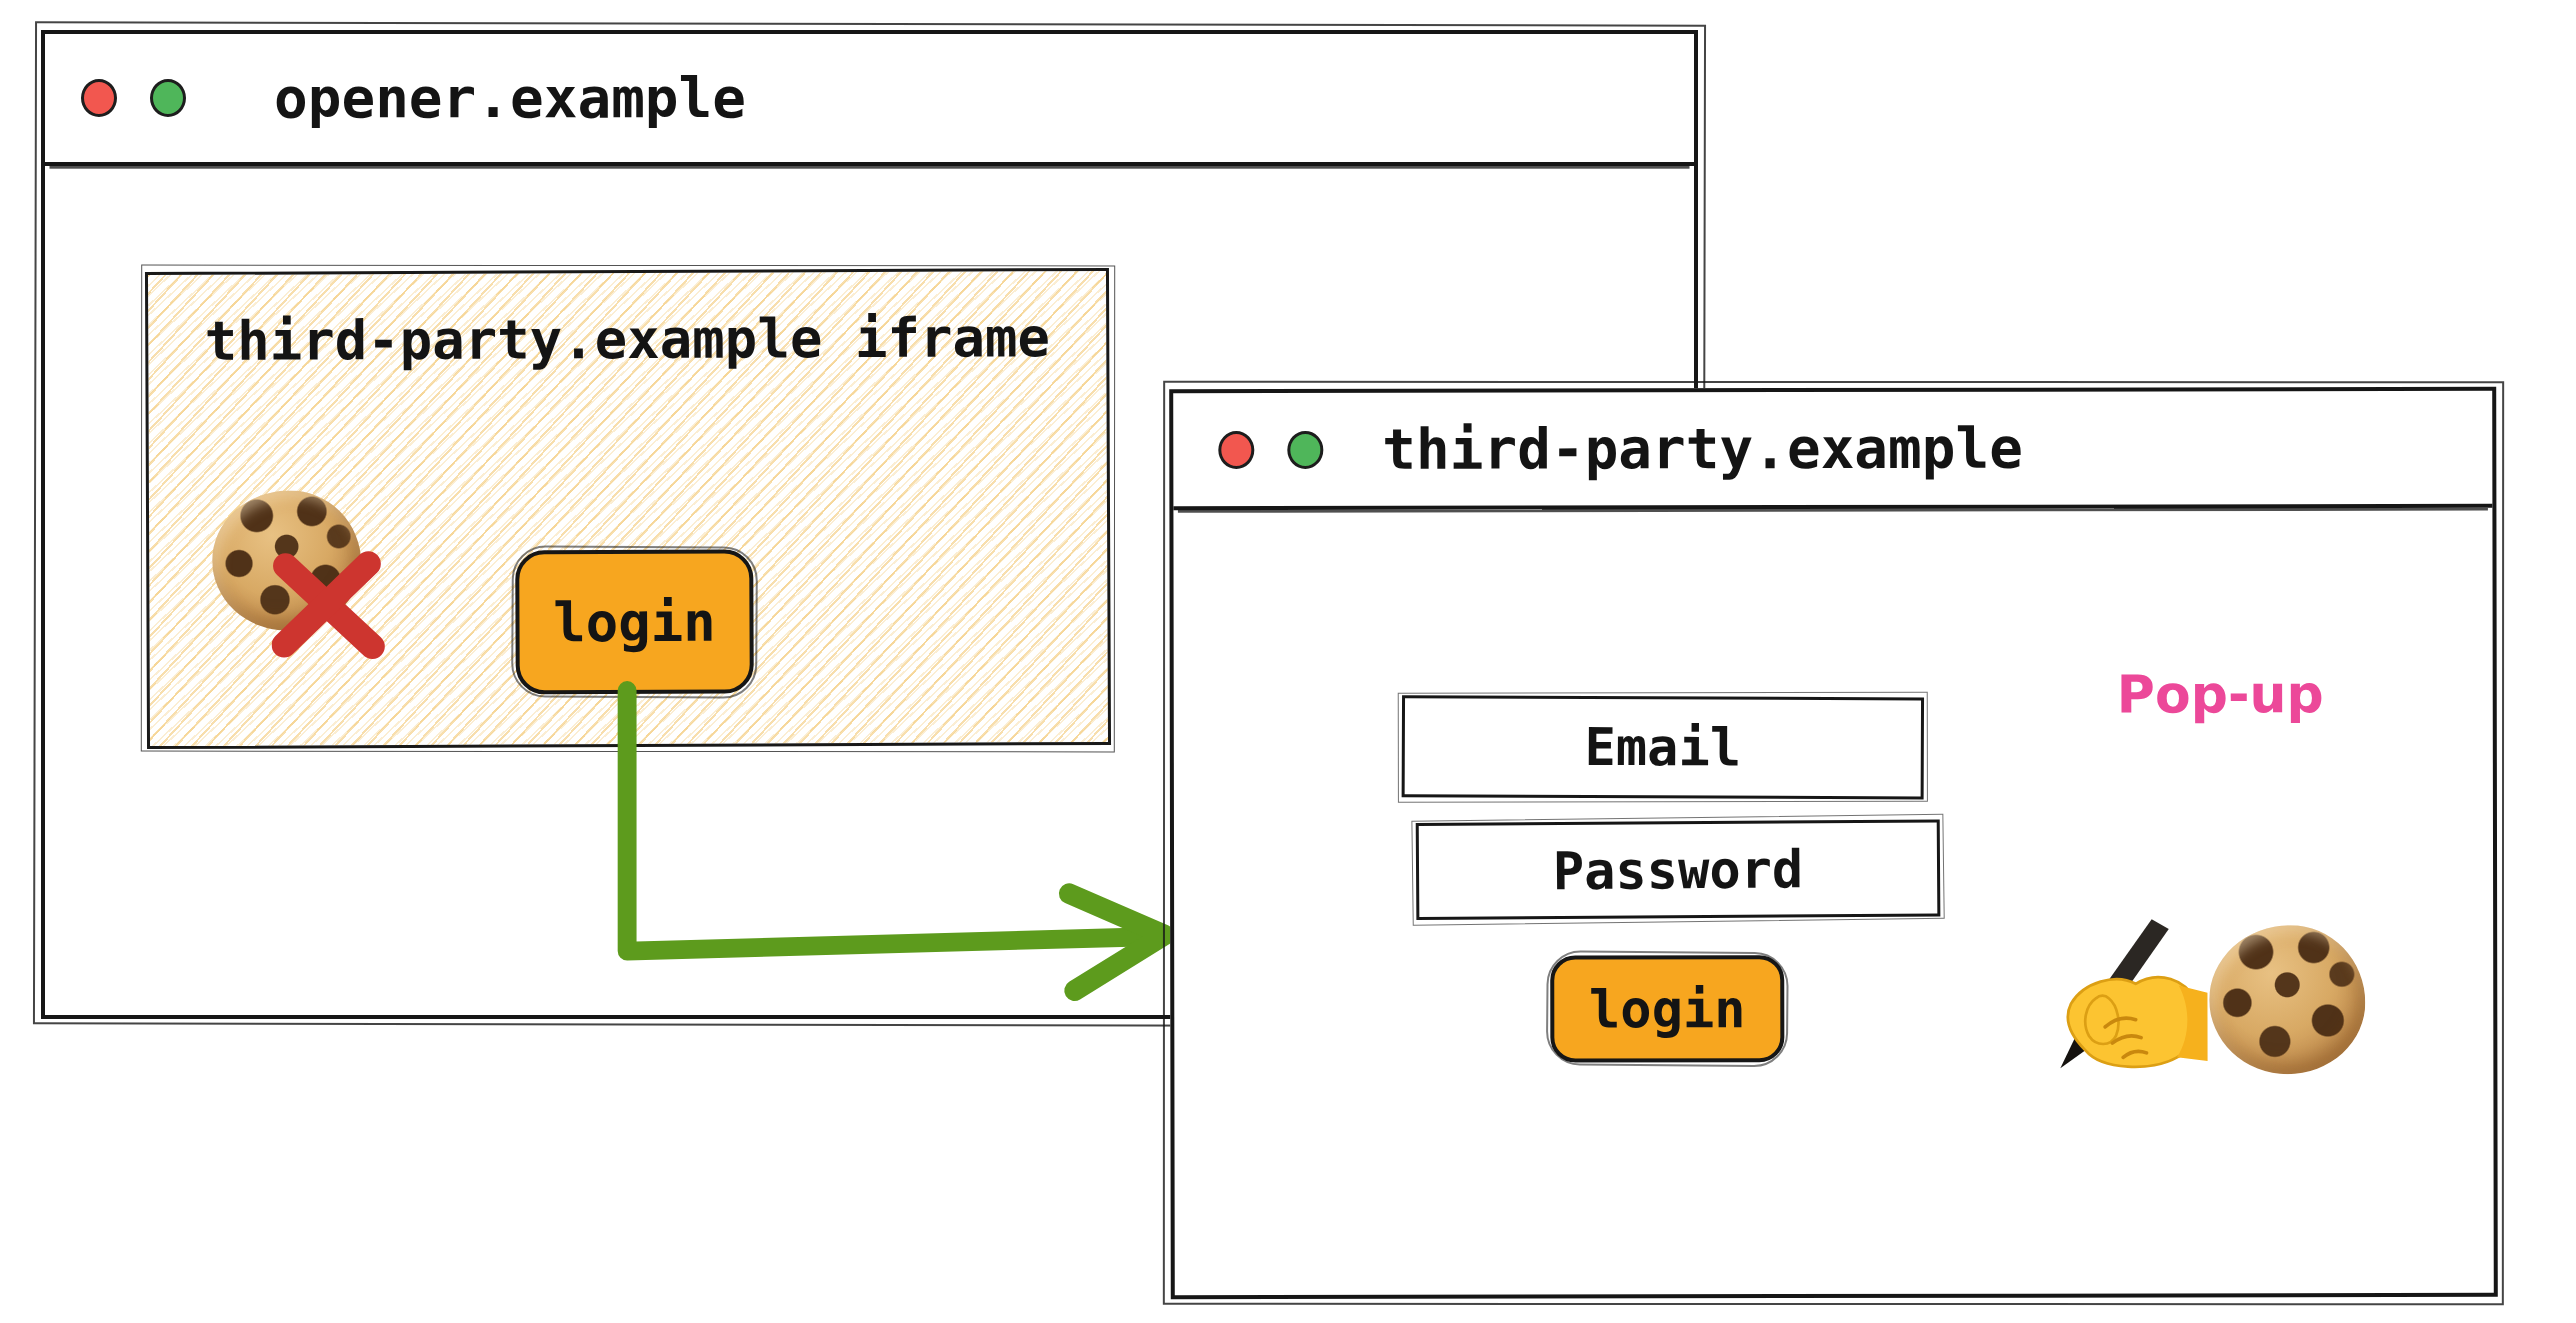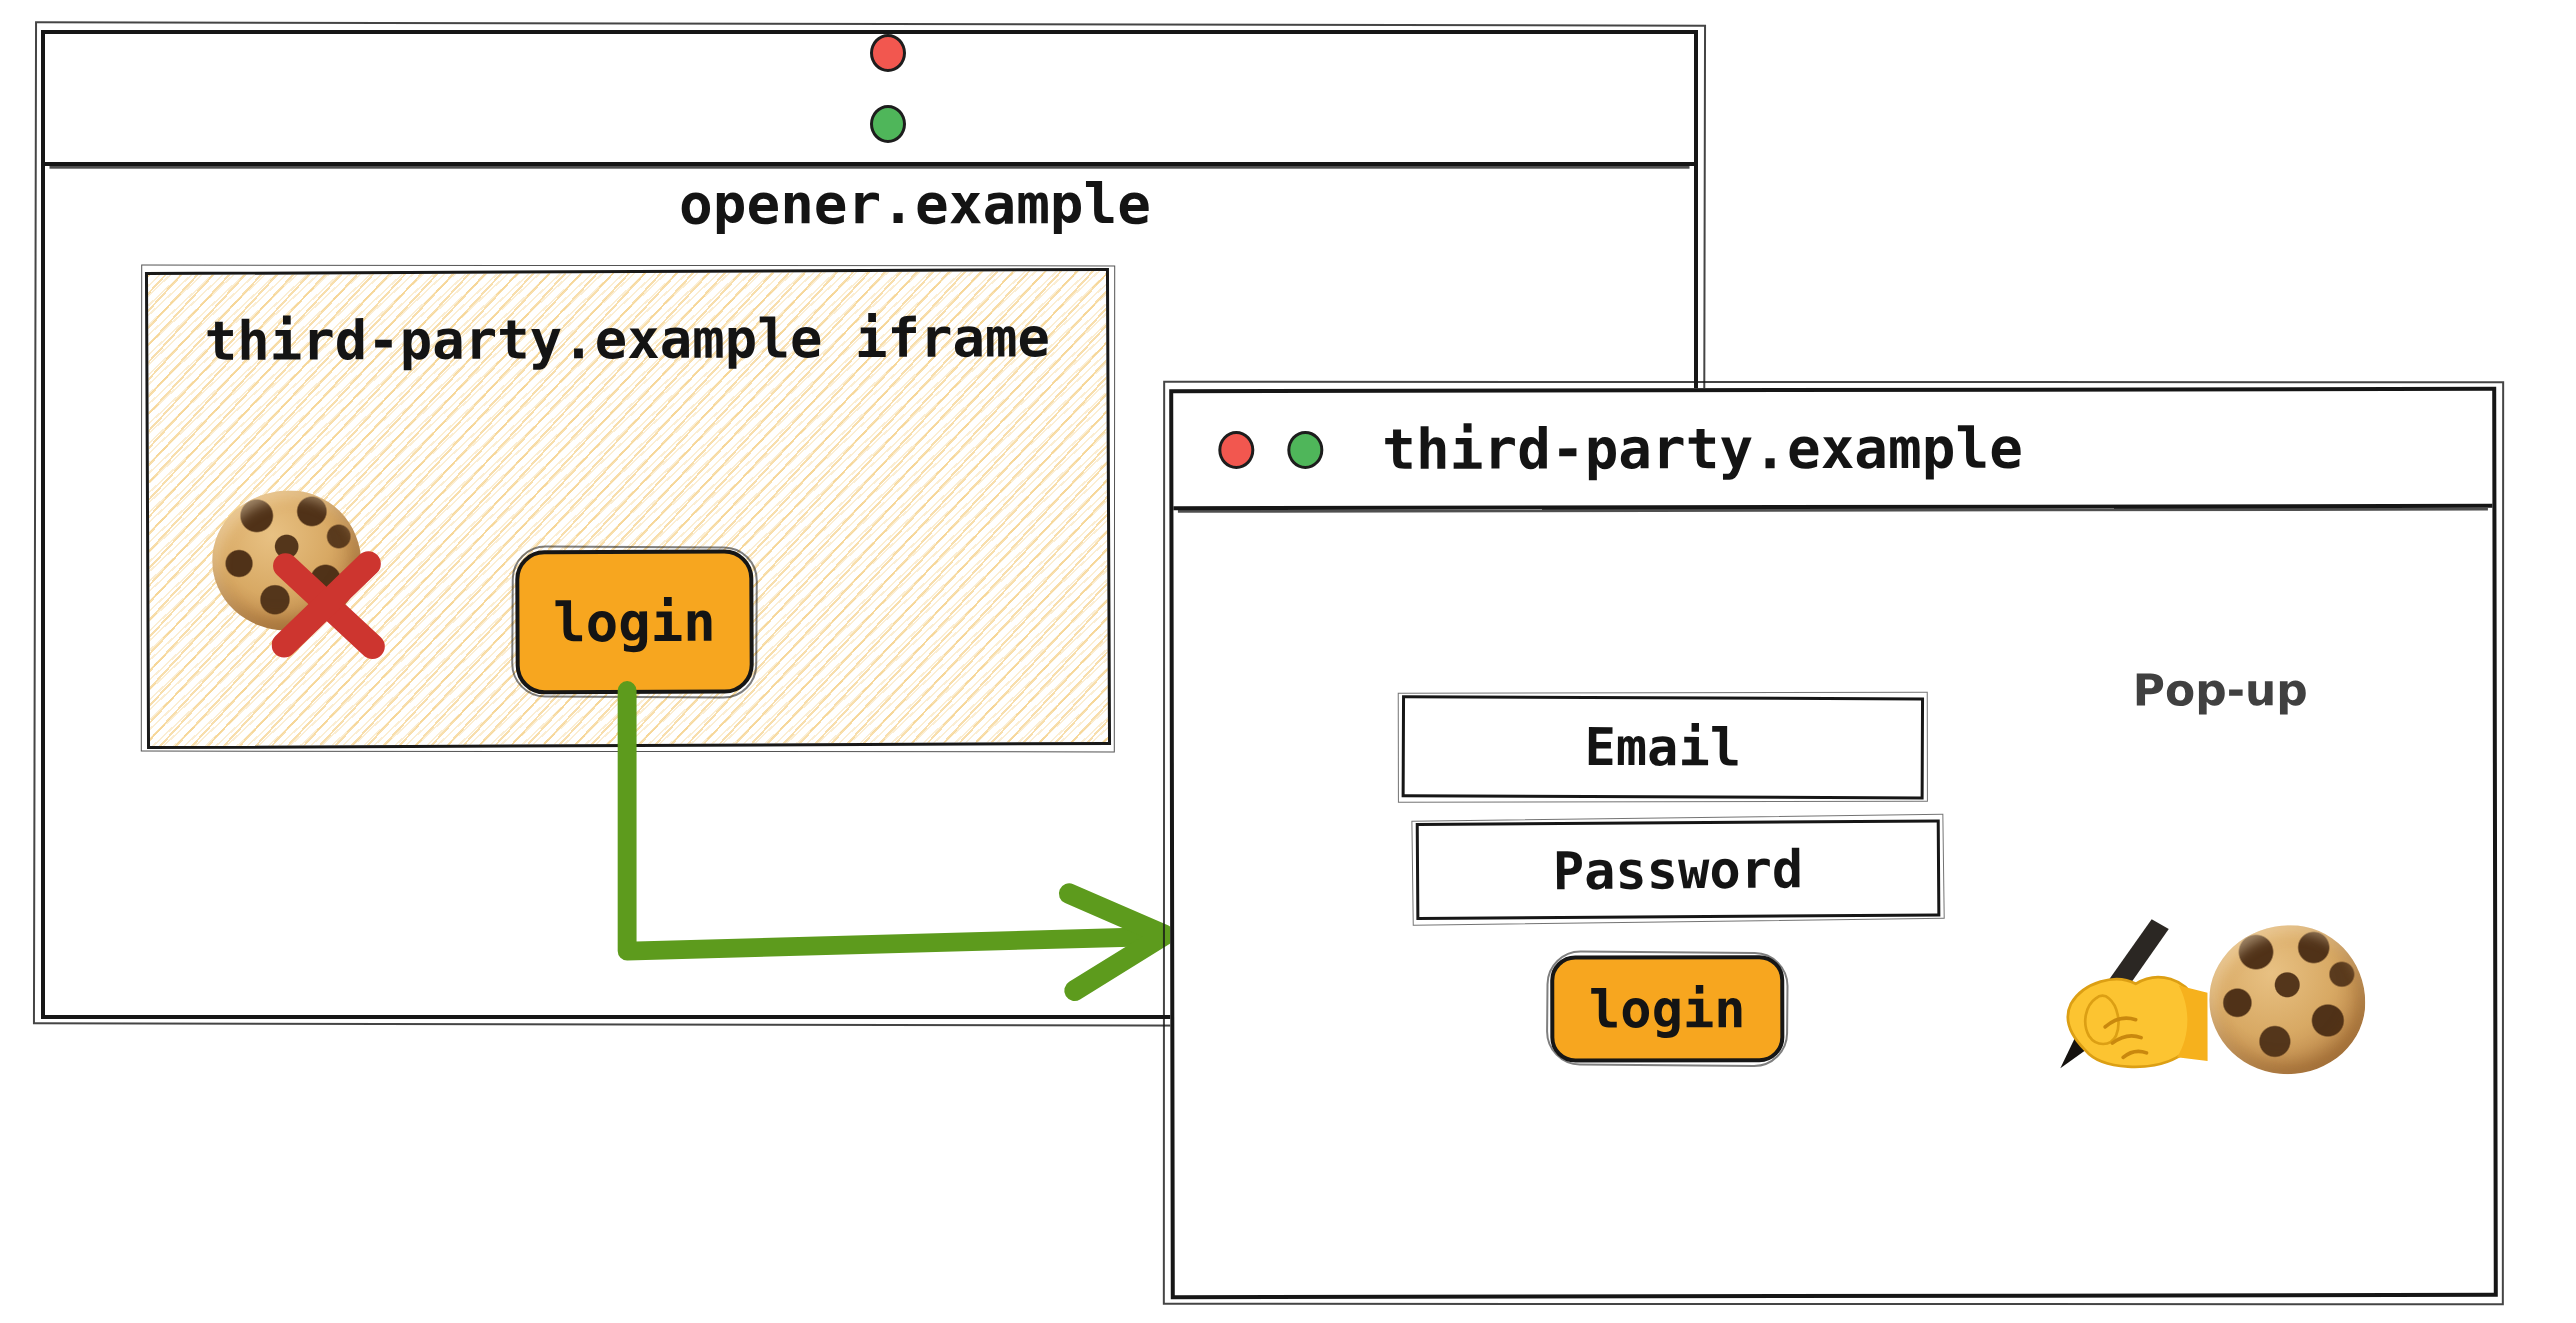--- a/index.html
+++ b/index.html
@@ -46,42 +46,42 @@
       radial-gradient(circle at 50% 40%, #54361b 0 10%, rgba(0,0,0,0) 11%),
       radial-gradient(circle at 18% 52%, #503218 0 9%, rgba(0,0,0,0) 10%),
       radial-gradient(circle at 42% 78%, #54361b 0 10%, rgba(0,0,0,0) 11%),
       radial-gradient(circle at 76% 64%, #503218 0 10%, rgba(0,0,0,0) 11%),
       radial-gradient(circle at 85% 33%, #5a3b1e 0 7%, rgba(0,0,0,0) 8%),
       radial-gradient(circle at 40% 32%, #e8c183 0%, #d8a964 45%, #c08b4e 75%, #a87441 100%);
     box-shadow:inset -7.2px -10.8px 18px rgba(110,62,16,.38), inset 4.5px 6.3px 12.6px rgba(255,236,200,.5);}
 
   
   #opener{left:41px;top:30px;width:1657px;height:989px;z-index:1;}
-  #opener .titlebar{height:132px;padding-left:36px;gap:33px;background:#ffffff;flex-direction:column;}
+  #opener .titlebar{height:132px;padding-left:36px;gap:33px;background:#ffffff;}
   #opener .wintitle{margin-left:55px;}
 
   #iframe-box{left:101px;top:236px;width:964px;height:477px;transform:rotate(-.25deg);}
   #iframe-caption{margin-top:40px;text-align:center;font-size:54px;line-height:1;}
   #iframe-cookie{left:63px;top:216px;width:149px;height:140px;}
   #iframe-cross{position:absolute;left:122px;top:275px;width:115px;height:110px;}
   #iframe-login{left:366px;top:277px;width:238px;height:144px;}
 
   
   #flow-arrow{position:absolute;left:575px;top:676px;width:611px;height:331px;z-index:6;overflow:visible;}
 
   
   #popup{left:1170px;top:388px;width:1327px;height:910px;z-index:10;transform:rotate(-.1deg);}
   #popup .titlebar{height:117px;padding-left:45px;gap:33px;background:transparent;}
   #popup .wintitle{margin-left:26px;}
   #email-field{left:228px;top:304px;width:522px;height:102px;transform:rotate(.35deg);}
   #password-field{left:242px;top:429px;width:524px;height:97px;transform:rotate(-.3deg);}
   #popup-login{left:376px;top:563px;width:234px;height:107px;border-radius:25px;font-size:52px;}
   #popup-label{position:absolute;left:928px;top:277px;width:237px;text-align:center;
                font-family:"DejaVu Sans","Liberation Sans",sans-serif;font-weight:700;
-               font-size:44px;color:#404040;line-height:1;}
+               font-size:52px;color:#ec4899;line-height:1;}
   #hand-icon{position:absolute;left:868px;top:524px;width:167px;height:160px;}
   #popup-cookie{left:1035px;top:534px;width:156px;height:149px;}
 </style>
 </head>
 <body>
 
 <div class="canvas">
 
   <section class="window" id="opener">
     <header class="titlebar">

